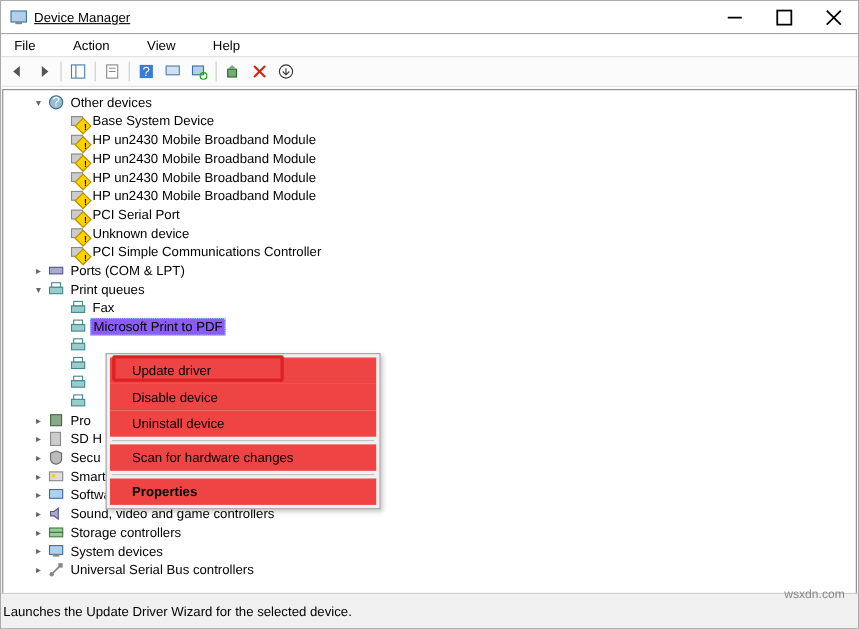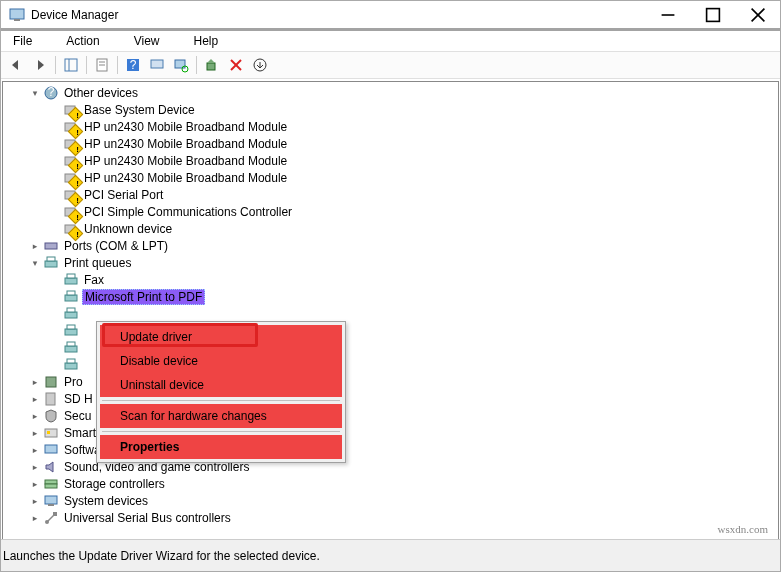--- a/index.html
+++ b/index.html
@@ -1,17 +1,17 @@
 <!DOCTYPE html>
 <html><head>
   <meta charset="utf-8">
   <style>
     * { box-sizing: border-box; margin: 0; padding: 0; font-family: "Segoe UI", Tahoma, sans-serif; font-size: 12px; }
     body { width: 781px; height: 572px; background: #fff; position: relative; overflow: hidden; border: 1px solid #aaa; }
-    .titlebar { height: 30px; display: flex; align-items: center; padding: 0 0 0 8px; background: #fff; border-bottom: 3px solid #a3a3a3; }
+    .titlebar { height: 30px; display: flex; align-items: center; padding: 0 0 0 8px; background: #fff; border-bottom: 1px solid #a3a3a3; text-decoration: underline; }
     .titlebar .app-icon { width: 16px; height: 16px; margin-right: 6px; }
     .titlebar .title { flex: 1; }
     .titlebar .ctrl { width: 45px; height: 30px; display: flex; align-items: center; justify-content: center; }
     .menubar { height: 20px; display: flex; align-items: center; padding: 0 4px; gap: 18px; }
     .menubar .menu-item { padding: 1px 8px; }
     .toolbar { height: 28px; display: flex; align-items: center; padding: 2px 4px; gap: 2px; border-top: 1px solid #e0e0e0; border-bottom: 1px solid #e0e0e0; background: #fbfbfb; }
     .toolbar .tb-btn { width: 22px; height: 22px; display: flex; align-items: center; justify-content: center; border: 1px solid transparent; }
     .toolbar .sep { width: 1px; height: 18px; background: #ccc; margin: 0 2px; }
     .tree-area { position: absolute; top: 80px; bottom: 20px; left: 1px; right: 1px; overflow-y: scroll; border: 1px solid #888; background: #fff; }
     .tree { padding: 2px 0 2px 6px; }
@@ -22,21 +22,21 @@
     .indent-1 { padding-left: 20px; }
     .indent-2 { padding-left: 40px; }
     .highlight-sel { background: #8b5cf6; border: 1px dotted #99d1ff; }
     .ctx-menu { position: absolute; top: 320px; left: 95px; width: 250px; border: 1px solid #a0a0a0; background: #f0f0f0; box-shadow: 2px 2px 4px rgba(0,0,0,.2); padding: 3px; z-index: 50; }
     .ctx-item { padding: 5px 20px; background: #ef4444; }
     .ctx-sep { height: 1px; background: #c0c0c0; margin: 3px 2px; }
     .ctx-bold { font-weight: bold; }
     .highlight-box { position: absolute; border: 3px solid #d22; border-radius: 2px; pointer-events: none; z-index: 60; }
     .hl1 { top: 322px; left: 101px; width: 156px; height: 24px; }
     .statusbar { position: absolute; bottom: 0; left: 0; right: 0; height: 32px; border-top: 1px solid #ccc; background: #f0f0f0; display: flex; align-items: center; padding: 0 2px; }
-    .watermark { position: absolute; bottom: 36px; right: 12px; font-size: 11px; color: #888; z-index: 5; font-family: Liberation Serif, serif; }
+    .watermark { position: absolute; bottom: 24px; right: 12px; font-size: 11px; color: #888; z-index: 5; }
     
     svg { width: 16px; height: 16px; }
     .warn-overlay { position: relative; }
     .warn-overlay::after { content: ""; position: absolute; right: -2px; bottom: -2px; width: 9px; height: 9px; background: #ffd200; border: 1px solid #b58900; transform: rotate(45deg); }
     .warn-overlay::before { content: "!"; position: absolute; right: 0px; bottom: -2px; font-size: 8px; font-weight: bold; color: #000; z-index: 2; }
   </style>
 </head>
 <body>
 
 <div class="titlebar">
@@ -205,30 +205,30 @@
         </span>
         <span class="label">PCI Serial Port</span>
       </div>
     <div class="tree-row indent-2">
         <span class="exp"></span>
         <span class="icon warn-overlay">
           <svg viewBox="0 0 16 16">
             <rect x="2" y="4" width="10" height="8" fill="#ccc" stroke="#888"></rect>
           </svg>
         </span>
+        <span class="label">Unknown device</span>
+      </div>
+    <div class="tree-row indent-2">
+        <span class="exp"></span>
+        <span class="icon warn-overlay">
+          <svg viewBox="0 0 16 16">
+            <rect x="2" y="4" width="10" height="8" fill="#ccc" stroke="#888"></rect>
+          </svg>
+        </span>
         <span class="label">PCI Simple Communications Controller</span>
-      </div>
-    <div class="tree-row indent-2">
-        <span class="exp"></span>
-        <span class="icon warn-overlay">
-          <svg viewBox="0 0 16 16">
-            <rect x="2" y="4" width="10" height="8" fill="#ccc" stroke="#888"></rect>
-          </svg>
-        </span>
-        <span class="label">Unknown device</span>
       </div>
 
     <div class="tree-row indent-1">
         <span class="exp">▸</span>
         <span class="icon">
           <svg viewBox="0 0 16 16">
             <rect x="2" y="5" width="12" height="6" fill="#aac" stroke="#558"></rect>
           </svg>
         </span>
         <span class="label">Ports (COM &amp; LPT)</span>

